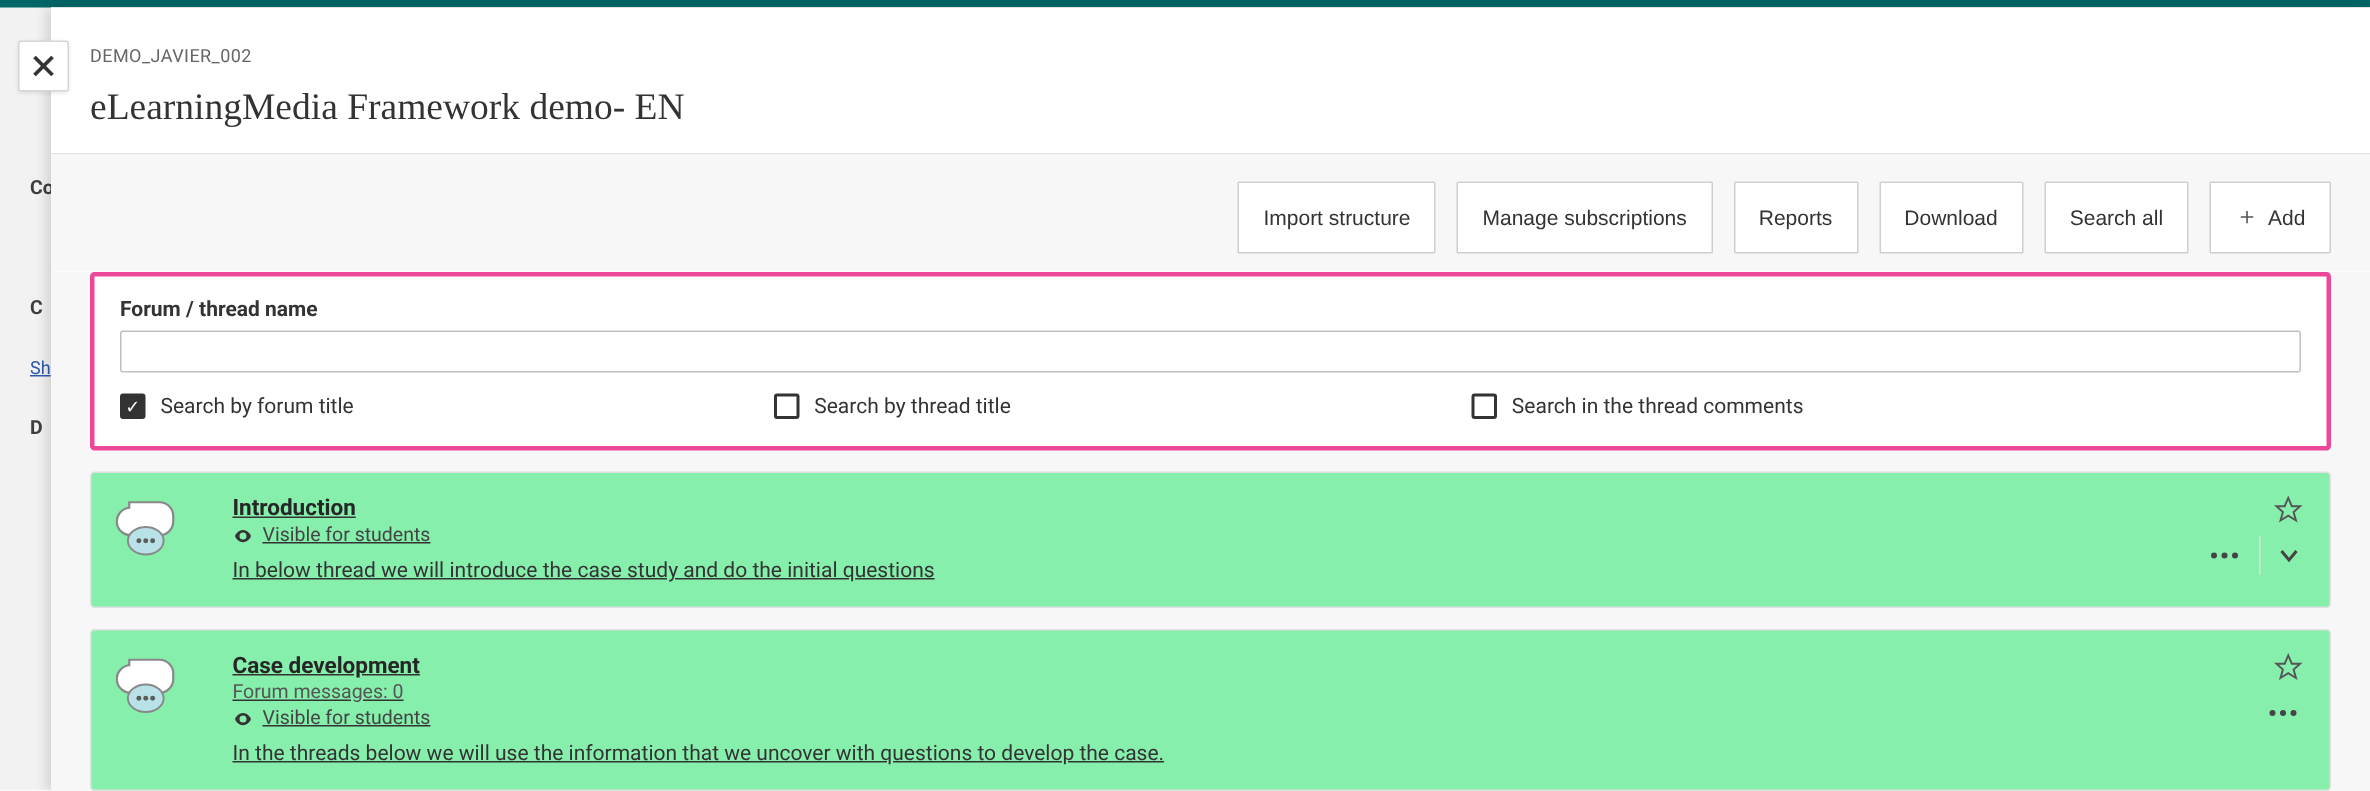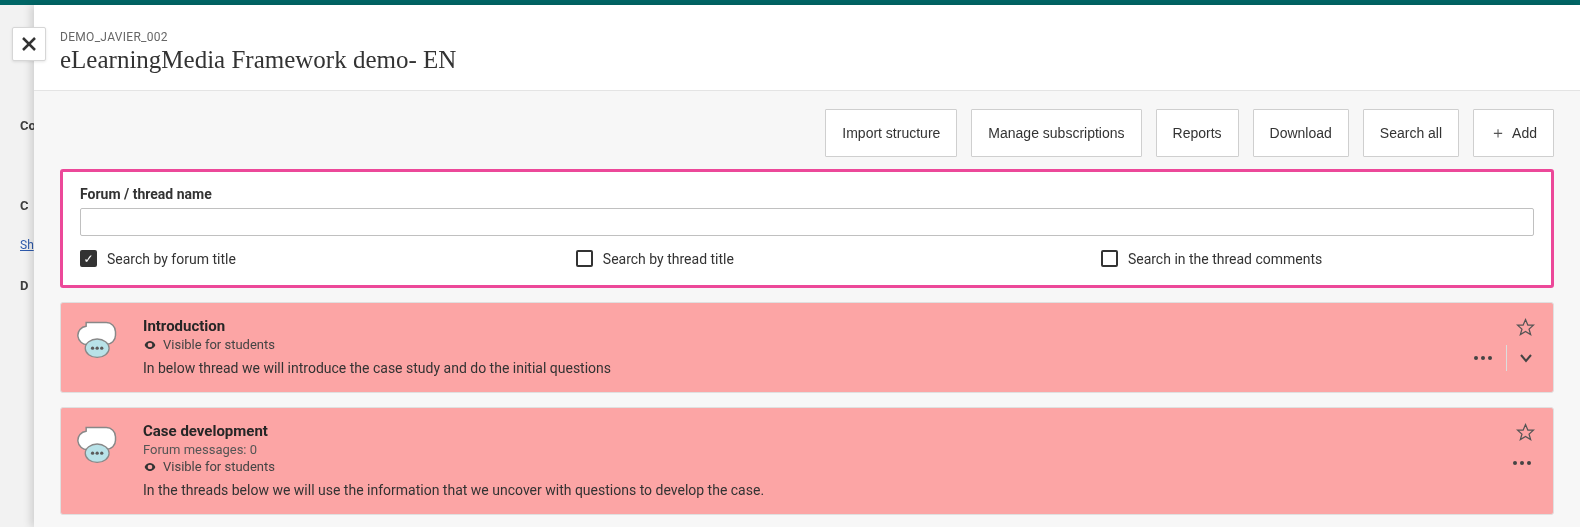--- a/index.html
+++ b/index.html
@@ -71,21 +71,21 @@
   }
   .header .supertitle {
     font-size: 12px;
     color: #666;
     letter-spacing: .3px;
   }
   .header .title {
     font-size: 25px;
     font-family: Georgia, 'Times New Roman', serif;
     color: #333;
-    margin-top: 2px;
+    margin-top: 14px;
     font-weight: 400;
   }
 
   .toolbar {
     display: flex;
     justify-content: flex-end;
     gap: 14px;
     padding: 18px 26px 12px 26px;
     background: #f7f7f7;
   }
@@ -129,48 +129,48 @@
     height: 28px;
     border: 1px solid #c0c0c0;
     border-radius: 2px;
     padding: 0 8px;
     font-size: 14px;
     background: #fff;
   }
   .checkbox-row {
     display: flex;
     margin-top: 14px;
-    gap: 60px;
   }
   .checkbox-row .cb {
     display: flex;
     align-items: center;
     gap: 10px;
     font-size: 14px;
     color: #333;
     cursor: pointer;
   }
   .checkbox-row .cb:nth-child(2){ margin-left: 280px;}
   .checkbox-row .cb:nth-child(3){ margin-left: 280px; padding-left: 27px;}
   .cbox {
     width: 17px; height: 17px; border: 2px solid #333; border-radius: 2px;
     display: inline-flex; align-items:center; justify-content:center; flex-shrink:0;
   }
   .cbox.checked { background:#333; }
   .cbox.checked::after { content:"✓"; color:#fff; font-size:12px; line-height:1;}
 
   .forum-card {
-    background: #fca5a5;
+    background: #86efac;
     border: 1px solid #e0e0e0;
     border-radius: 3px;
     padding: 14px 16px 16px 16px;
     margin-bottom: 14px;
     position: relative;
     display: flex;
-    gap: 22px;
+    gap: 34px;
+    text-decoration: underline;
   }
   .forum-icon {
     width: 44px; height: 44px; flex-shrink:0;
     position: relative;
   }
   .forum-icon svg { width: 100%; height: 100%; }
 
   .forum-body { flex: 1; }
   .forum-title { font-weight: 700; font-size: 15px; color: #262626; }
   .forum-meta { font-size: 13px; color: #555; margin-top: 2px; }

